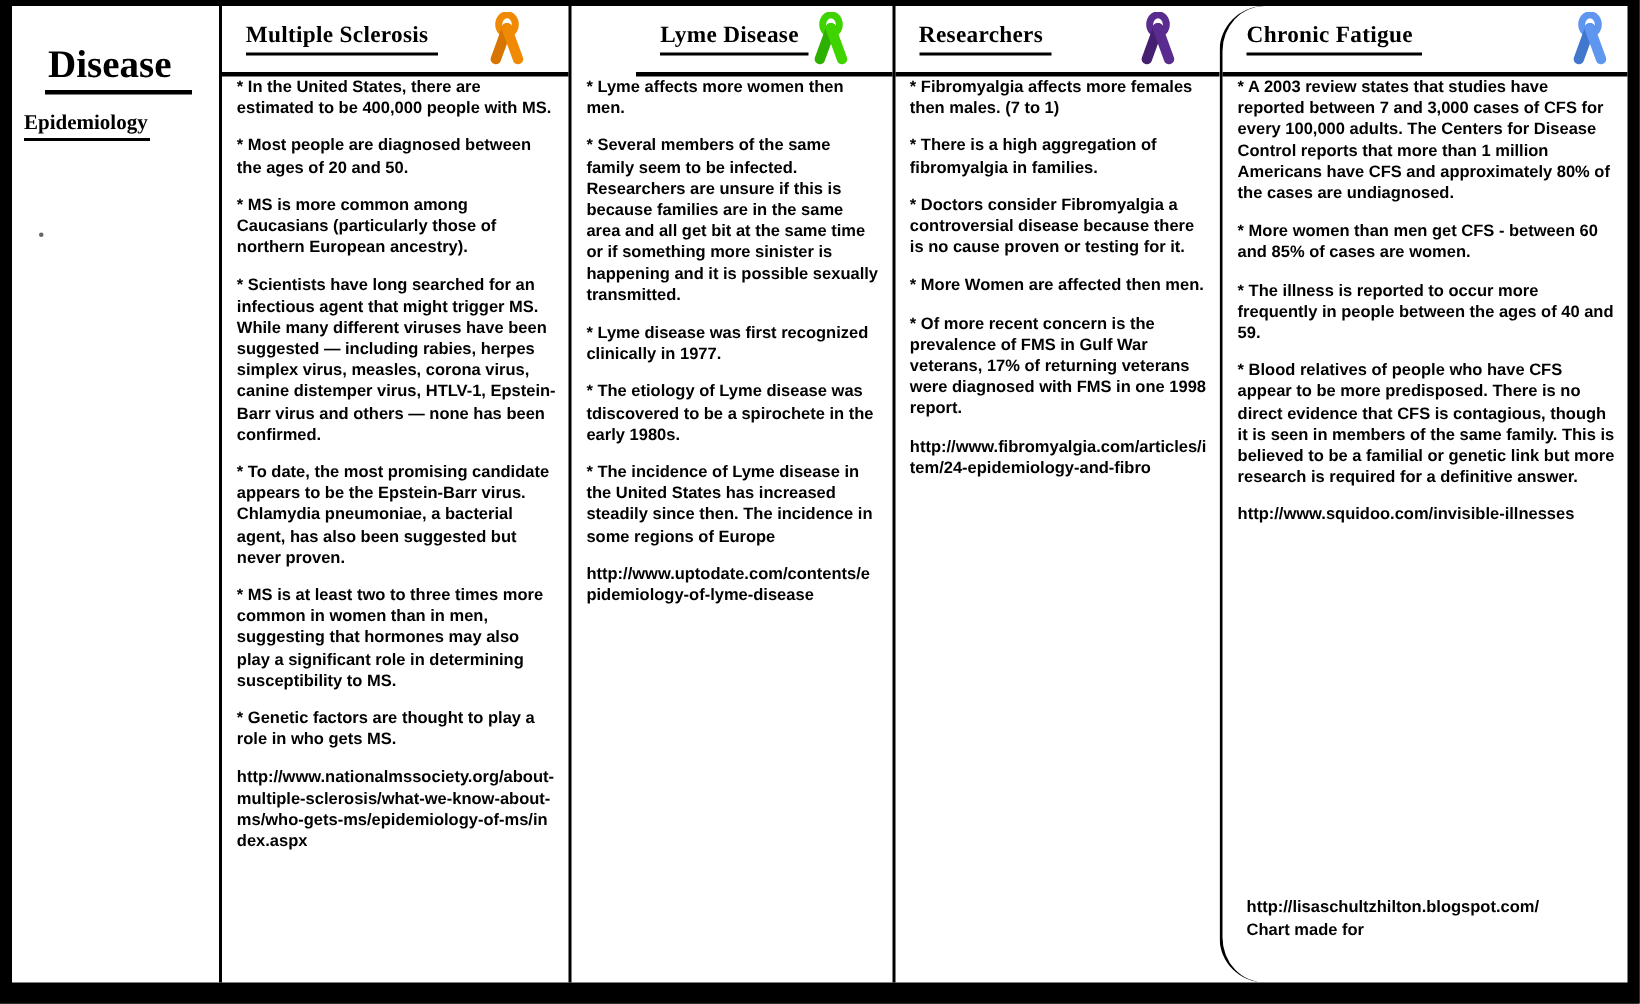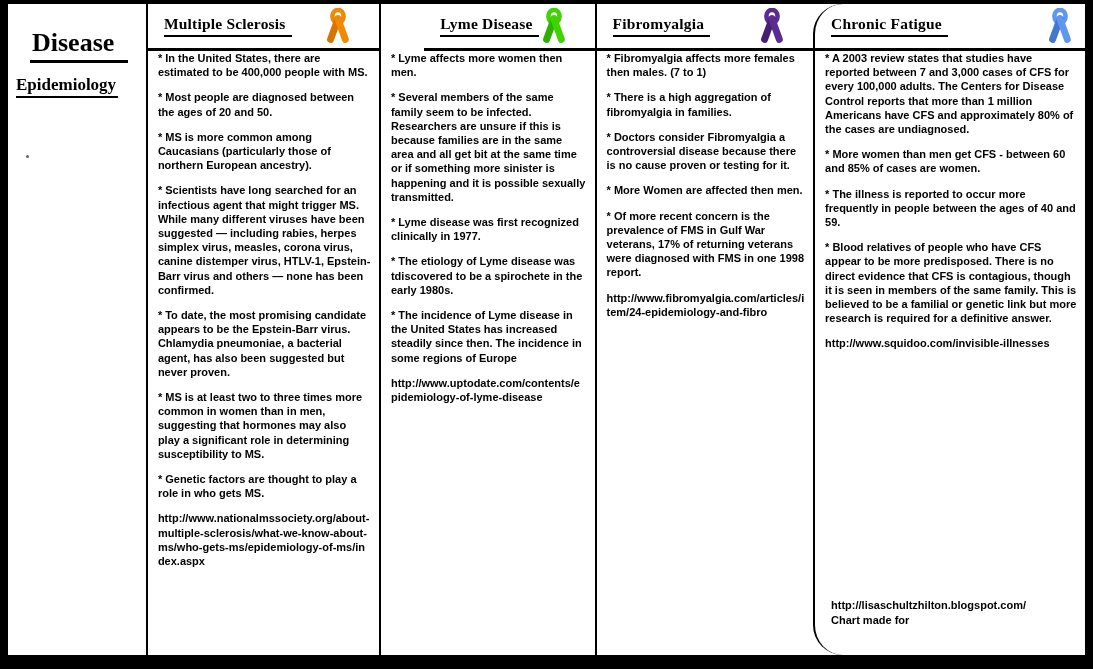--- a/index.html
+++ b/index.html
@@ -20,21 +20,21 @@
   .label-col .hcell{border-bottom:none;padding-left:0;align-items:flex-end;}
   .corner-title{font-family:"Liberation Serif",serif;font-weight:bold;font-size:26px;
                 margin-left:22px;border-bottom:3px solid #000;padding:0 14px 2px 2px;line-height:1.1;}
   .coltitle{font-family:"Liberation Serif",serif;font-weight:bold;font-size:15.5px;
             letter-spacing:.2px;border-bottom:2px solid #000;padding:0 6px 2px 0;white-space:nowrap;}
   .ribbon{margin-left:auto;margin-right:26px;line-height:0;}
   #cols .disease-col:nth-child(4) .ribbon{margin-right:10px;}
   .ribbon svg{display:block;}
   .bcell{flex:1;display:flex;flex-direction:column;padding:0 8px 10px 10px;overflow:hidden;}
   .label-col .bcell{padding:12px 4px 10px 8px;}
-  .rowlabel{font-family:"Liberation Serif",serif;font-weight:bold;font-size:17px;
+  .rowlabel{font-family:"Liberation Serif",serif;font-weight:bold;font-size:14px;
             border-bottom:2px solid #000;align-self:flex-start;padding:0 2px 1px 0;line-height:1.15;}
   .item{margin:0 0 11px 0;font-size:11px;font-weight:bold;line-height:14.2px;}
   .link-item{word-break:break-all;}
   .footer{margin-top:auto;padding:0 0 18px 6px;font-size:11px;font-weight:bold;line-height:14.4px;}
   .stray{position:absolute;left:26px;top:155px;width:3px;height:3px;background:#666;border-radius:50%;}
 </style>
 </head>
 <body>
 
 <div class="page">
@@ -89,21 +89,21 @@
             <p class="item">* Several members of the same family seem to be infected. Researchers are unsure if this is because families are in the same area and all get bit at the same time or if something more sinister is happening and it is possible sexually transmitted.</p>
             <p class="item">* Lyme disease was first recognized clinically in 1977.</p>
             <p class="item">* The etiology of Lyme disease was tdiscovered to be a spirochete in the early 1980s.</p>
             <p class="item">* The incidence of Lyme disease in the United States has increased steadily since then. The incidence in some regions of Europe</p>
             <p class="item link-item">http://www.uptodate.com/contents/epidemiology-of-lyme-disease</p>
           </div>
   </div>
 
   <div class="col disease-col">
     <div class="hcell">
-      <span class="coltitle">Fibromyalgia</span>
+      <span class="coltitle">Researchers</span>
       <span class="ribbon">
         <svg viewBox="0 0 32 40" width="30" height="37" aria-hidden="true">
           <ellipse class="rib-loop" cx="16" cy="9" rx="6" ry="7" fill="none" stroke-width="5" stroke="#5B2C8F"></ellipse>
           <rect class="rib-leg-a" x="12.2" y="8" width="7.5" height="31" rx="3.5" transform="rotate(20 16 12)" fill="#451F70"></rect>
           <rect class="rib-leg-b" x="12.2" y="8" width="7.5" height="31" rx="3.5" transform="rotate(-20 16 12)" fill="#5B2C8F"></rect>
         </svg>
       </span>
     </div>
     <div class="bcell body">
             <p class="item">* Fibromyalgia affects more females then males. (7 to 1)</p>

